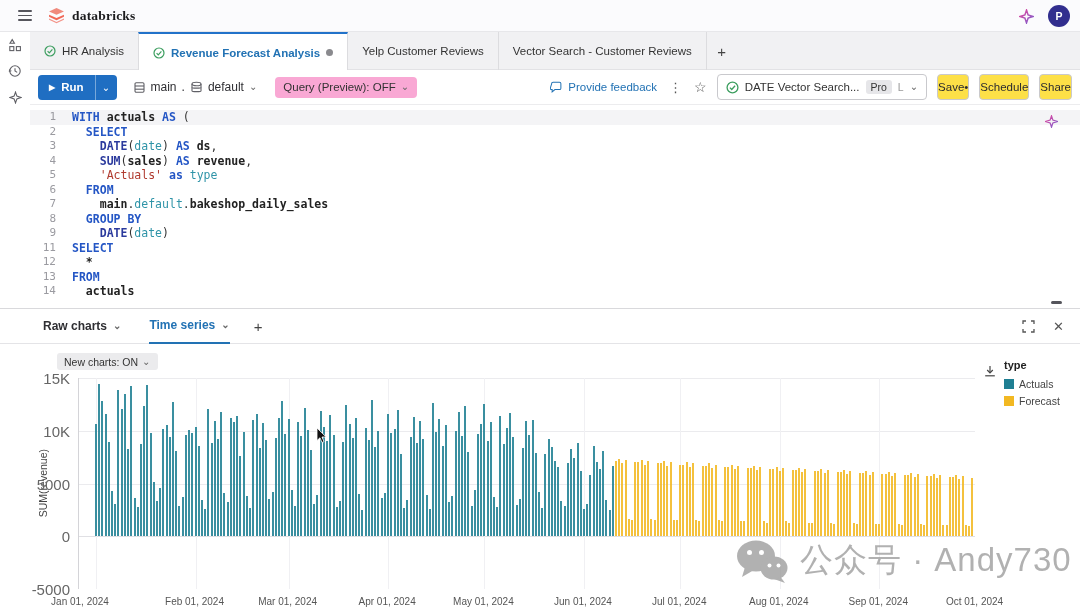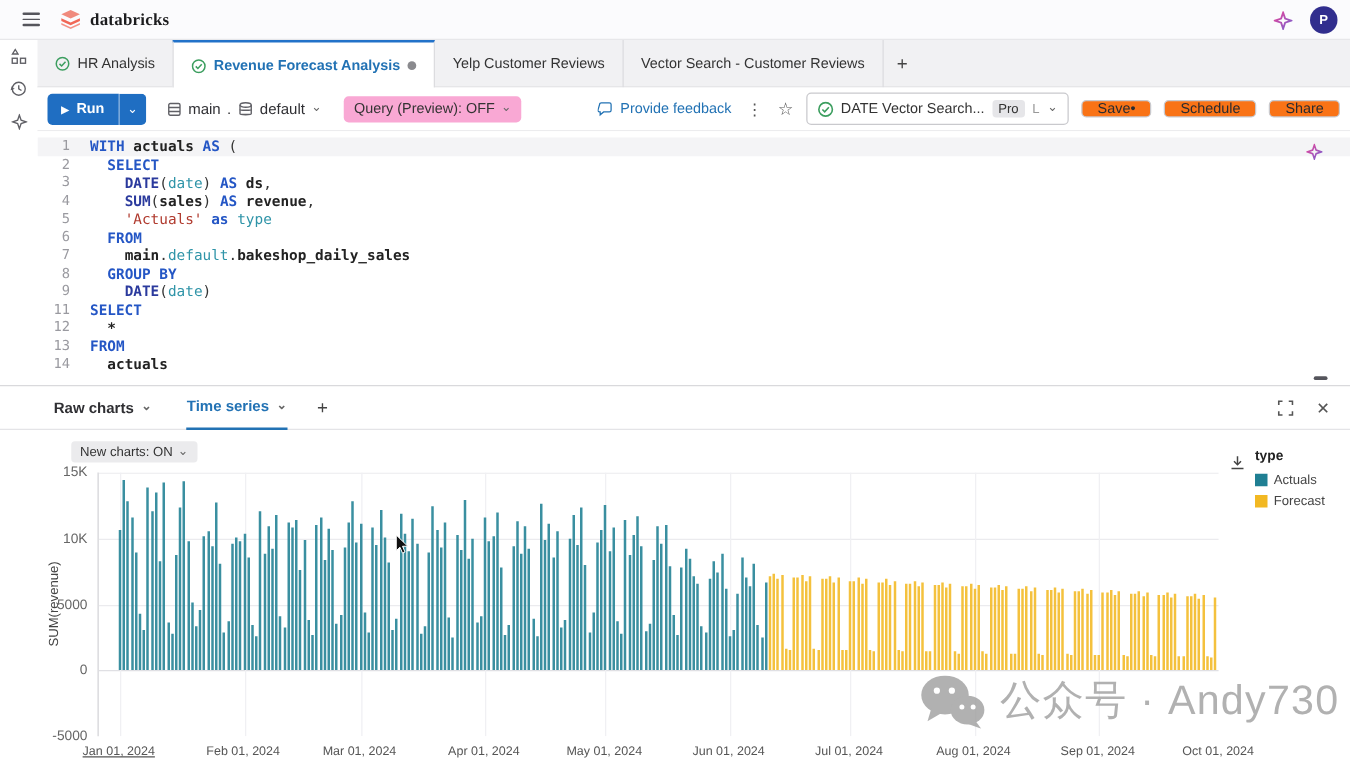--- a/index.html
+++ b/index.html
@@ -52,21 +52,21 @@
   .pill { margin-left:18px; background:#f9a8d4; border-radius:4px; height:21px; padding:0 8px;
           display:flex; align-items:center; gap:5px; font-size:11.5px; color:#333; cursor:pointer; }
   .tb-right { margin-left:auto; display:flex; align-items:center; gap:10px; padding-right:8px; }
   .feedback { display:flex; align-items:center; gap:5px; color:#2272b4; font-size:11.5px; cursor:pointer; }
   .kebab { color:#555; font-size:13px; padding:0 2px; cursor:pointer; }
   .star { color:#555; font-size:14px; cursor:pointer; }
   .warehouse { border:1px solid #c9c9cd; border-radius:4px; height:26px; display:flex; align-items:center;
                gap:6px; padding:0 8px; font-size:11.5px; color:#333; cursor:pointer; white-space:nowrap; }
   .chip { background:#e6e6e9; border-radius:3px; font-size:10.5px; padding:1px 5px; color:#333; }
   .wh-size { color:#999; font-size:10.5px; }
-  .btn { border:1px solid #c9c9cd; border-radius:4px; height:14px; padding:0 12px; background:#f97316;
+  .btn { border:1px solid #c9c9cd; border-radius:4px; height:26px; padding:0 0; background:#fde047;
          font-size:11.5px; color:#2b2b2f; display:flex; align-items:center; cursor:pointer; white-space:nowrap; }
 
   
   .editor { position:absolute; left:30px; top:105px; width:1050px; height:203px; background:#fff;
             overflow:hidden; font-family:"DejaVu Sans Mono", monospace; font-size:11.5px; padding-top:5px; }
   .code-line { display:flex; height:14.5px; line-height:14.5px; white-space:pre; }
   .code-line.current { background:#f4f4f6; }
   .ln { width:36px; text-align:right; padding-right:10px; color:#9a9aa0; font-size:11px; flex:none; }
   .code { padding-left:6px; }
   .tok-kw { color:#2456c5; font-weight:bold; }
@@ -89,21 +89,21 @@
   .res-icons { margin-left:auto; display:flex; align-items:center; gap:18px; padding-right:16px; }
   .res-icons .ic { cursor:pointer; color:#555; font-size:13px; display:flex; }
 
   .newcharts { position:absolute; left:57px; top:44px; height:17px; background:#ebebed; border-radius:3px;
                display:flex; align-items:center; gap:4px; padding:0 7px; font-size:10.5px; color:#333; cursor:pointer; }
 
   .ylab { position:absolute; left:36px; top:69px; height:211px; width:14px; display:flex; align-items:center;
           justify-content:center; }
   .ylab span { writing-mode:vertical-rl; transform:rotate(180deg); font-size:10.5px; color:#444; }
   .yaxis { position:absolute; left:40px; top:69px; width:34px; height:211px; }
-  .ytick { position:absolute; right:4px; transform:translateY(-50%); font-size:11px; color:#666; }
+  .ytick { position:absolute; right:4px; transform:translateY(-50%); font-size:15px; color:#666; }
   .plot { position:absolute; left:78px; top:69px; width:897px; height:211px; border-left:1px solid #d4d4d8;
           overflow:hidden; }
   .hgrid { position:absolute; left:0; width:100%; height:1px; background:#ebebee; }
   .vgrid { position:absolute; top:0; width:1px; height:100%; background:#f0f0f3; }
   .bar { position:absolute; width:2px; opacity:.88; }
   .xaxis { position:absolute; left:78px; top:287px; width:897px; height:14px; }
   .xtick { position:absolute; transform:translateX(-50%); font-size:10px; color:#555; white-space:nowrap; }
   .legend { position:absolute; left:1004px; top:50px; }
   .legend-title { font-size:11px; font-weight:bold; color:#222; margin-bottom:7px; }
   .legend-item { display:flex; align-items:center; gap:5px; font-size:10.5px; color:#444; margin-bottom:5px; cursor:pointer; }
@@ -596,21 +596,21 @@
         <div class="bar" style="left: 873.07px; top: 99.17px; height: 59.08px; background: rgb(242, 184, 34);"></div>
         <div class="bar" style="left: 876.28px; top: 97.06px; height: 61.19px; background: rgb(242, 184, 34);"></div>
         <div class="bar" style="left: 879.49px; top: 101.28px; height: 56.97px; background: rgb(242, 184, 34);"></div>
         <div class="bar" style="left: 882.7px; top: 98.115px; height: 60.135px; background: rgb(242, 184, 34);"></div>
         <div class="bar" style="left: 885.91px; top: 146.645px; height: 11.605px; background: rgb(242, 184, 34);"></div>
         <div class="bar" style="left: 889.12px; top: 147.7px; height: 10.55px; background: rgb(242, 184, 34);"></div>
         <div class="bar" style="left: 892.33px; top: 100.225px; height: 58.025px; background: rgb(242, 184, 34);"></div>
         <div class="bar" style="left: 895.54px; top: 100.225px; height: 58.025px; background: rgb(242, 184, 34);"></div>
       </div>
     <div class="xaxis">
-        <div class="xtick" style="left: 17px; text-decoration: underline;">Jan 01, 2024</div>
+        <div class="xtick" style="left: 2px;">Jan 01, 2024</div>
         <div class="xtick" style="left: 116.51px;">Feb 01, 2024</div>
         <div class="xtick" style="left: 209.6px;">Mar 01, 2024</div>
         <div class="xtick" style="left: 309.11px;">Apr 01, 2024</div>
         <div class="xtick" style="left: 405.41px;">May 01, 2024</div>
         <div class="xtick" style="left: 504.92px;">Jun 01, 2024</div>
         <div class="xtick" style="left: 601.22px;">Jul 01, 2024</div>
         <div class="xtick" style="left: 700.73px;">Aug 01, 2024</div>
         <div class="xtick" style="left: 800.24px;">Sep 01, 2024</div>
         <div class="xtick" style="left: 896.54px;">Oct 01, 2024</div>
       </div>

